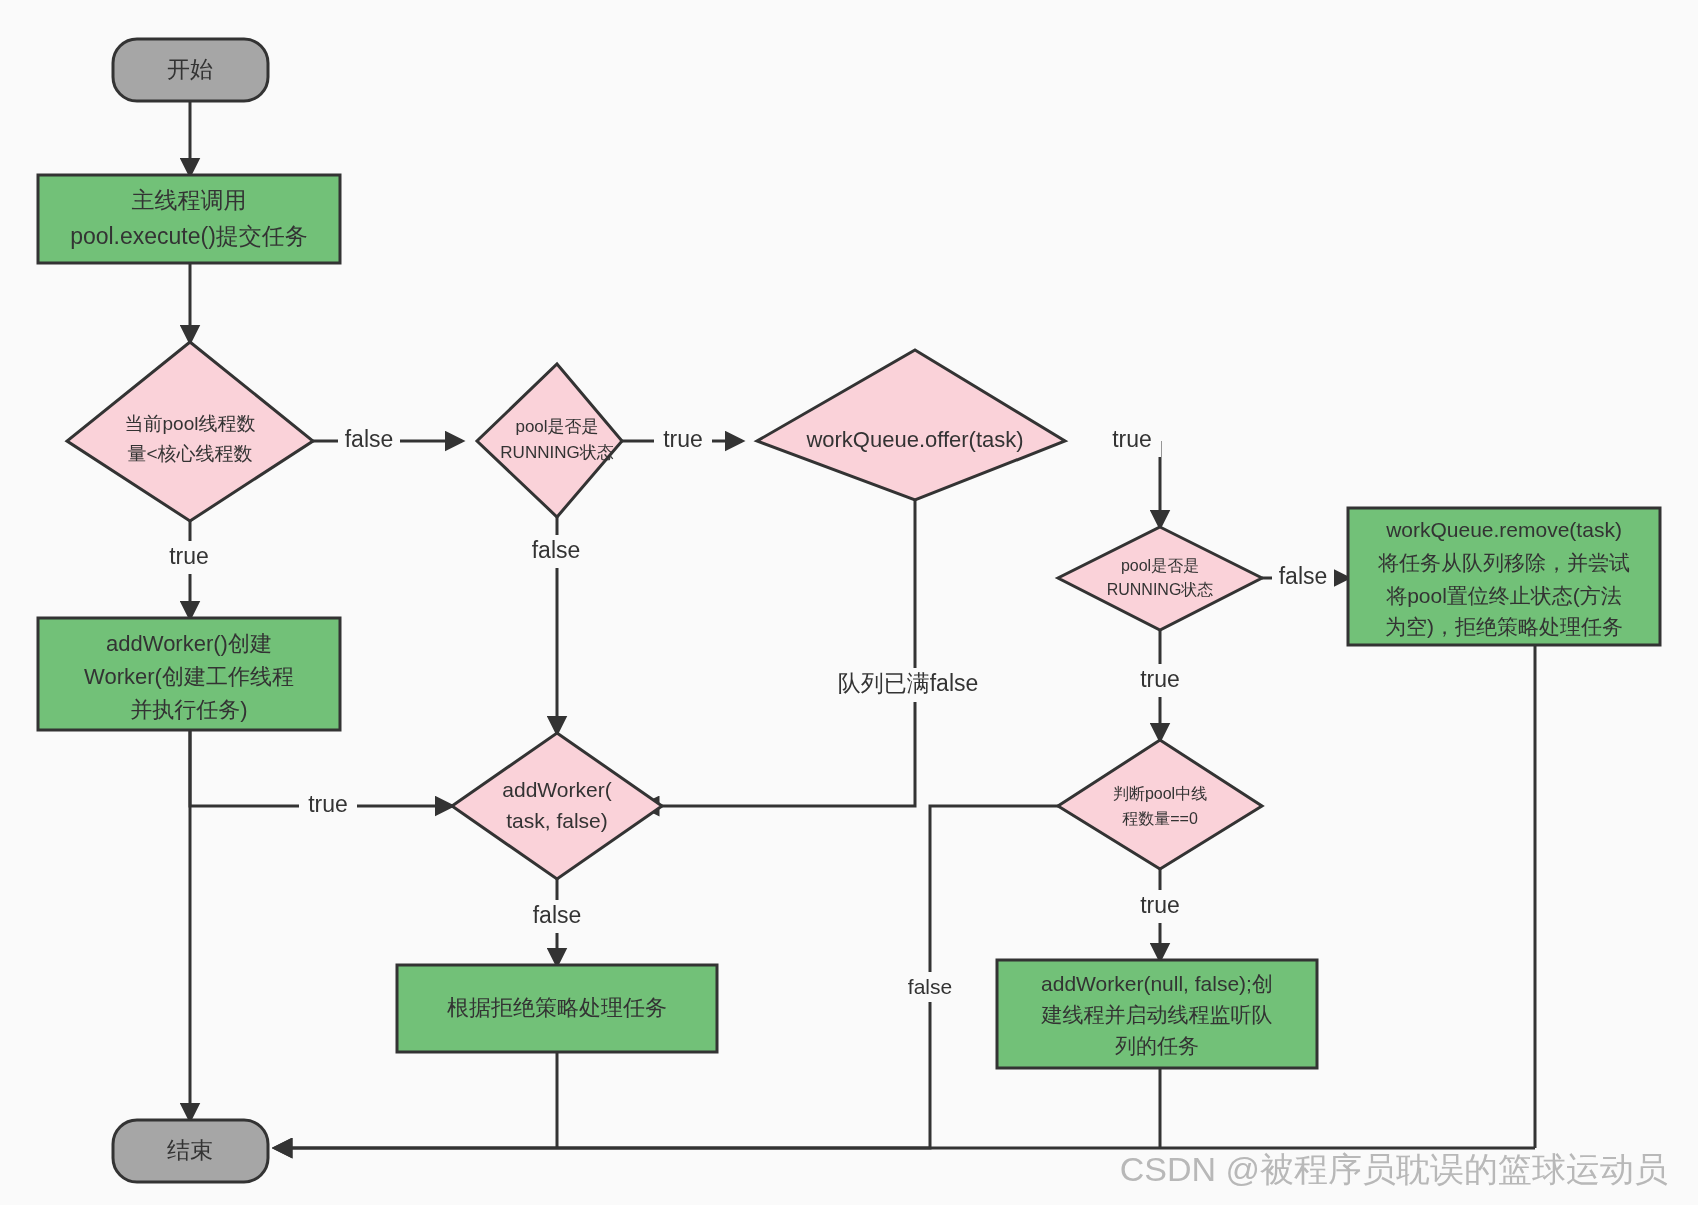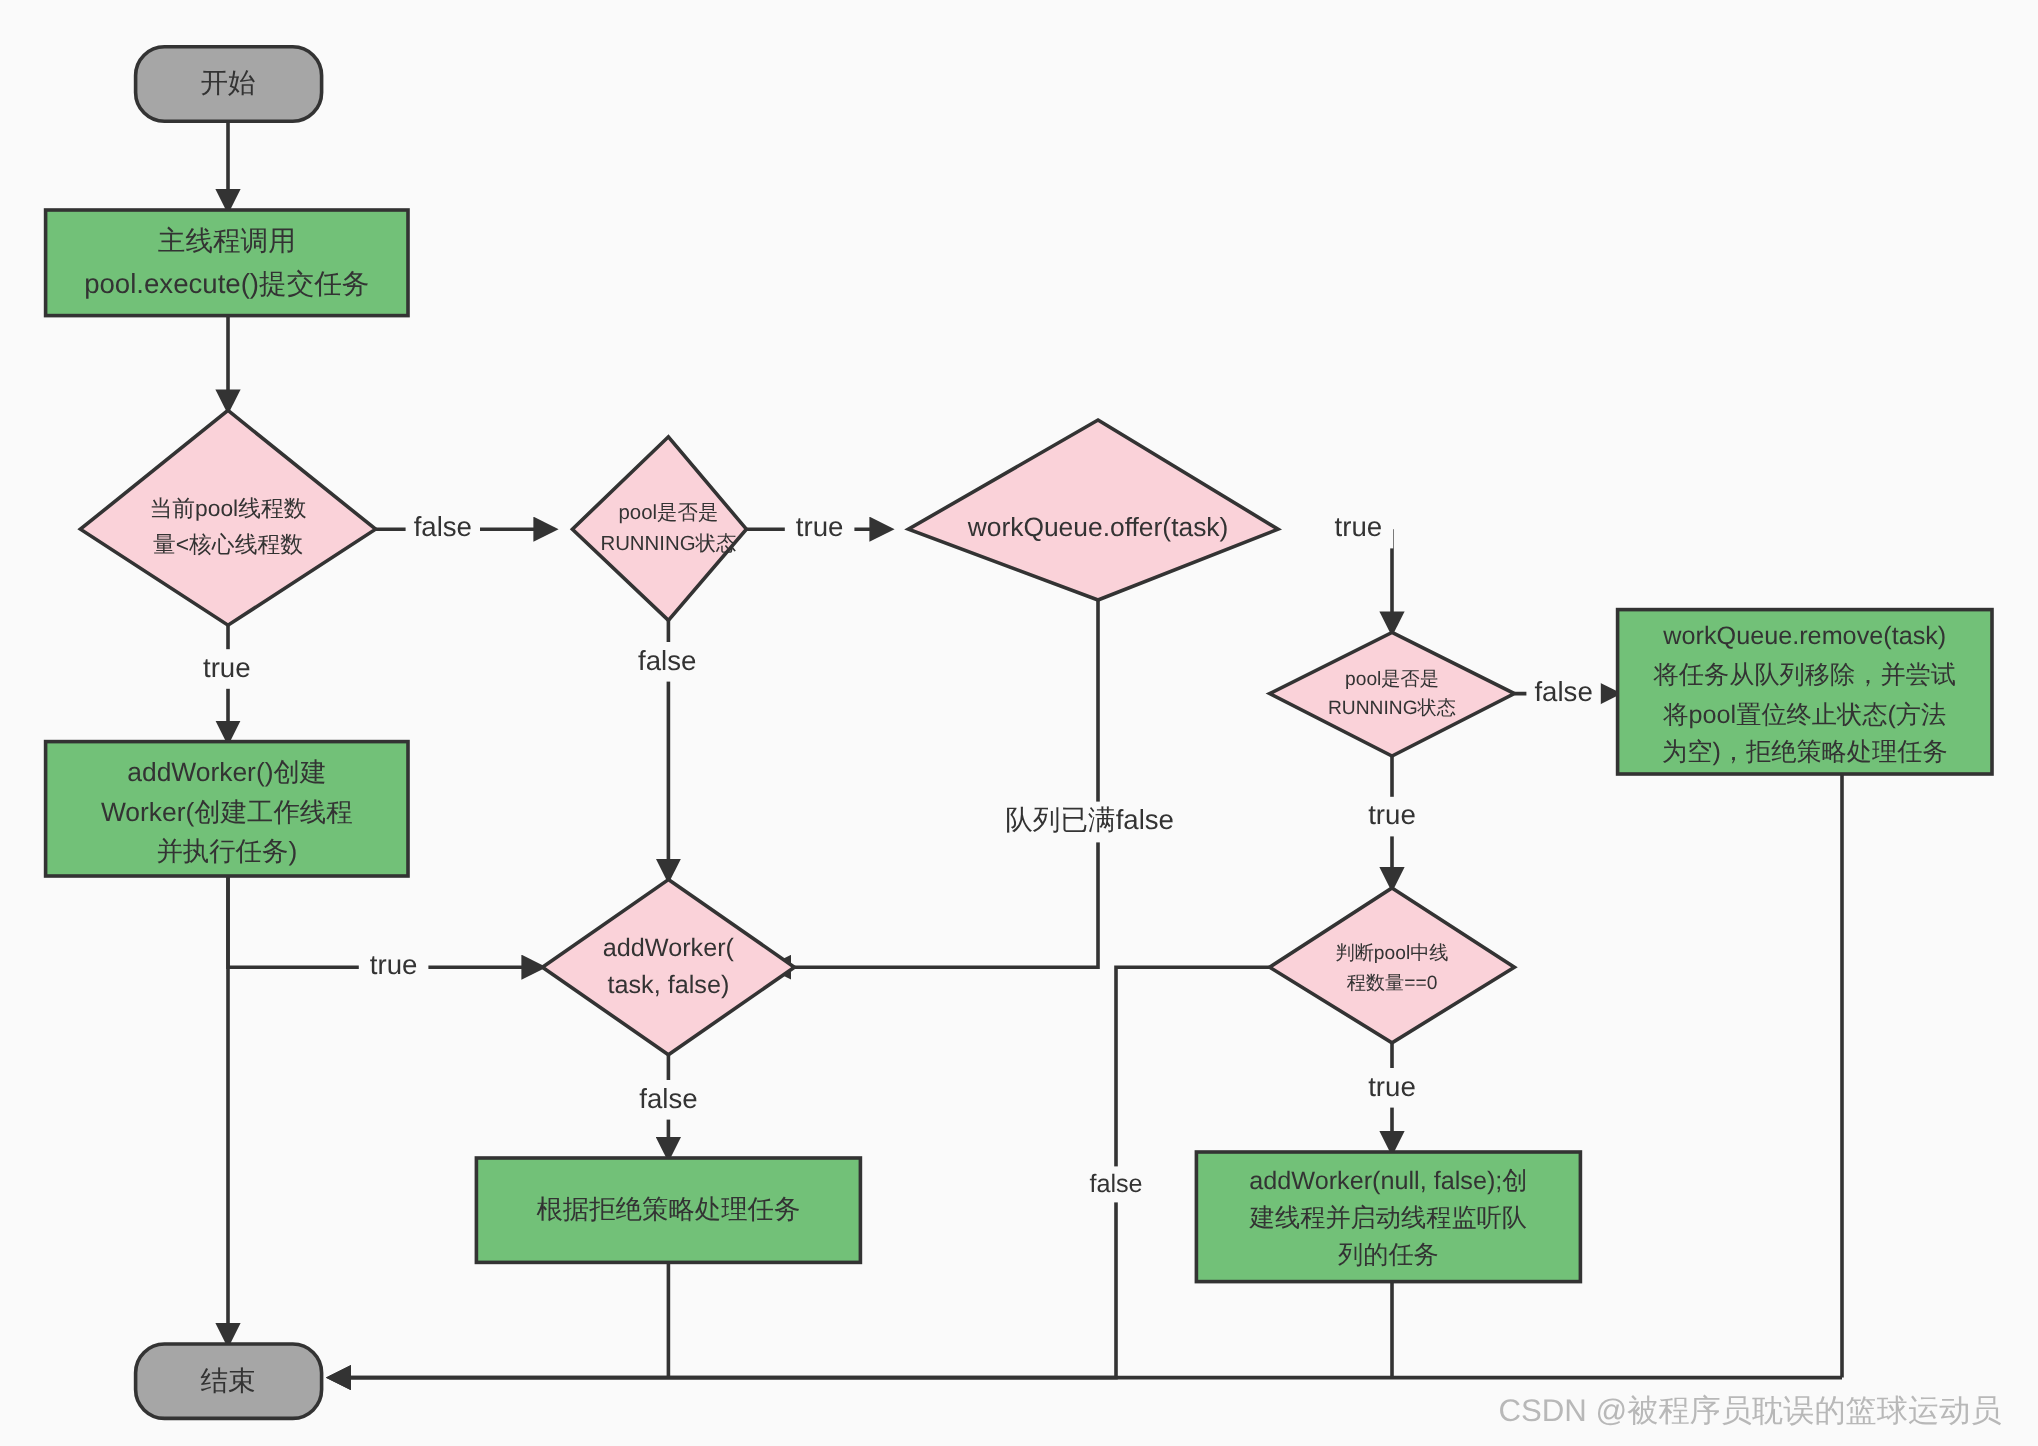--- a/index.html
+++ b/index.html
@@ -44,21 +44,21 @@
   }
   .shape-stroke {
     stroke: #333333;
     stroke-width: 3;
   }
   .watermark {
     position: absolute;
     right: 30px;
     bottom: 12px;
     color: #b8b8b8;
-    font-size: 26px;
+    font-size: 34px;
     font-family: "Liberation Sans", "DejaVu Sans", sans-serif;
     white-space: nowrap;
   }
 </style>
 </head>
 <body>
 
 <div id="canvas">
 
   <svg class="flow" viewBox="0 0 1698 1205">

